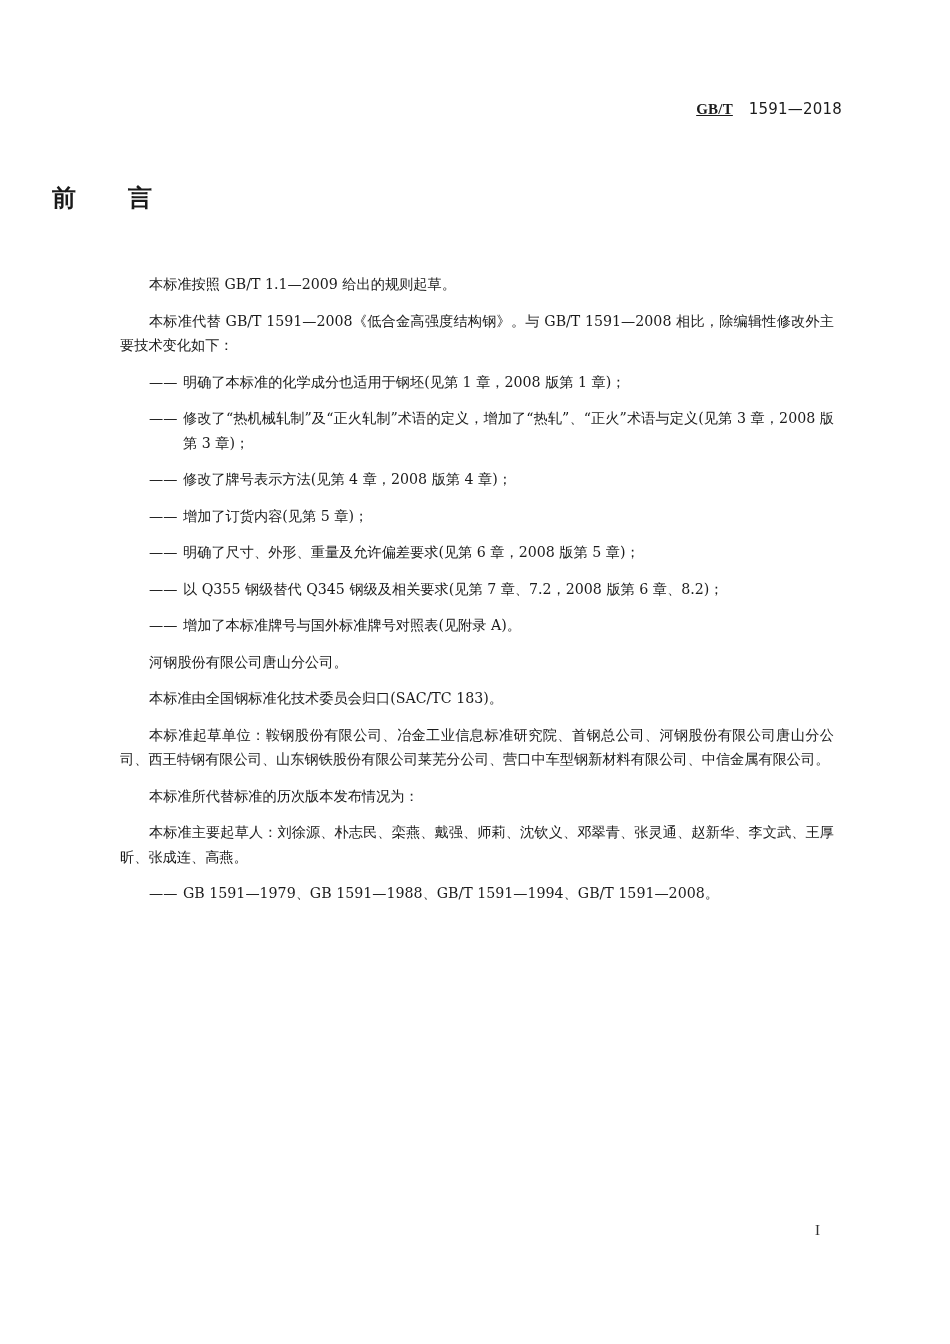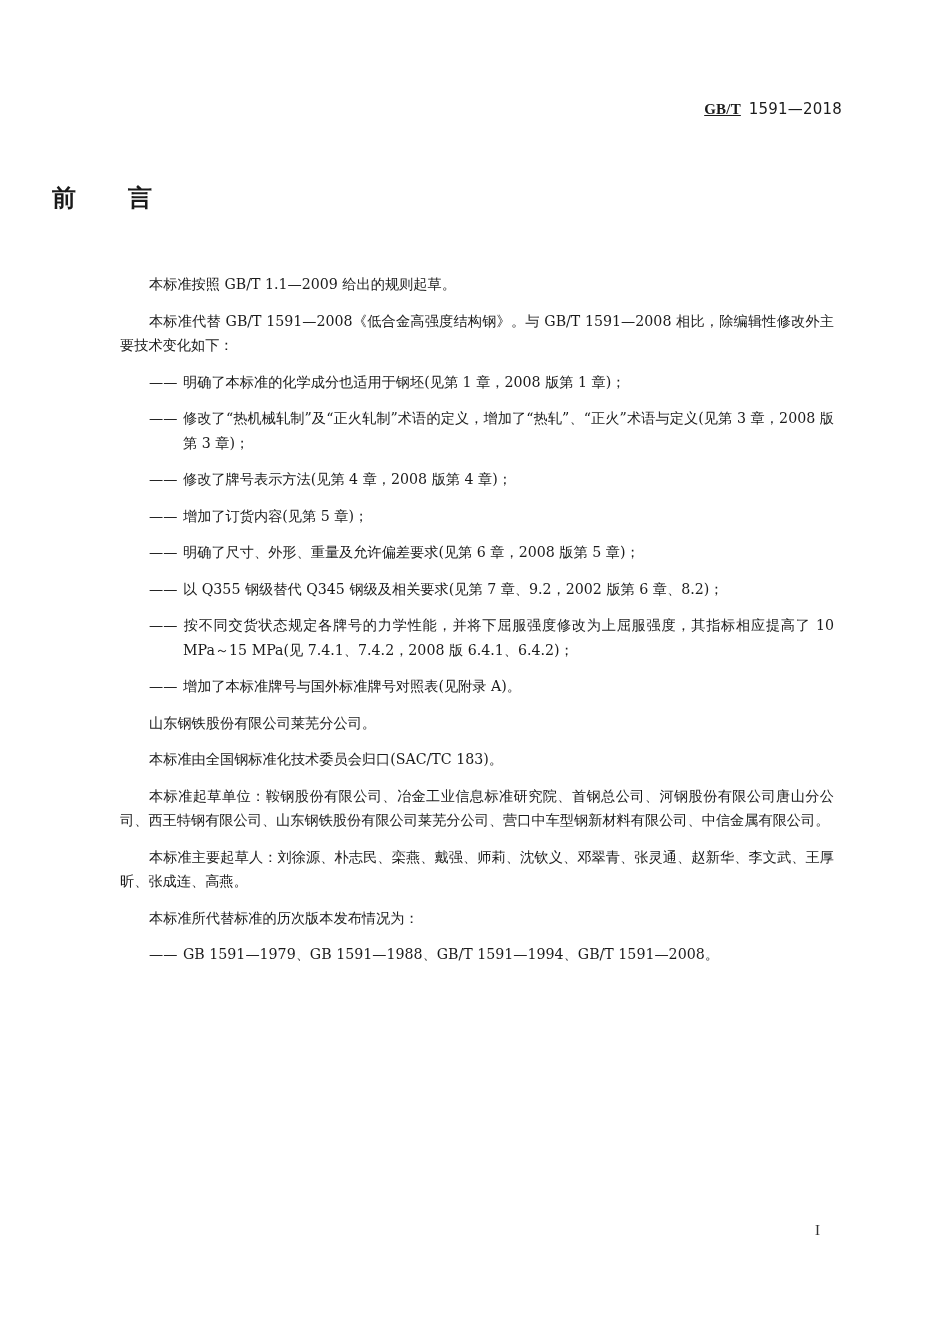--- a/index.html
+++ b/index.html
@@ -29,21 +29,21 @@
       letter-spacing: 0.2px;
       white-space: nowrap;
     }
     .std-code .gb {
       font-family: "Liberation Serif", "DejaVu Serif", serif;
       font-weight: bold;
       text-decoration: underline;
     }
     .std-code .num {
       font-family: "DejaVu Sans", "Liberation Sans", sans-serif;
-      margin-left: 8px;
+      margin-left: 16px;
     }
     .title {
       position: absolute;
       top: 182px;
       left: 0;
       width: 950px;
       text-align: left;
       font-family: "DejaVu Sans", "Liberation Sans", sans-serif;
       font-weight: bold;
       font-size: 24px;
@@ -96,27 +96,26 @@
 
   <div class="body">
     <p class="para">本标准按照 GB/T 1.1—2009 给出的规则起草。</p>
     <p class="para">本标准代替 GB/T 1591—2008《低合金高强度结构钢》。与 GB/T 1591—2008 相比，除编辑性修改外主要技术变化如下：</p>
 
     <p class="item"><span class="dash">——</span><span>明确了本标准的化学成分也适用于钢坯(见第 1 章，2008 版第 1 章)；</span></p>
     <p class="item"><span class="dash">——</span><span>修改了“热机械轧制”及“正火轧制”术语的定义，增加了“热轧”、“正火”术语与定义(见第 3 章，2008 版第 3 章)；</span></p>
     <p class="item"><span class="dash">——</span><span>修改了牌号表示方法(见第 4 章，2008 版第 4 章)；</span></p>
     <p class="item"><span class="dash">——</span><span>增加了订货内容(见第 5 章)；</span></p>
     <p class="item"><span class="dash">——</span><span>明确了尺寸、外形、重量及允许偏差要求(见第 6 章，2008 版第 5 章)；</span></p>
-    <p class="item"><span class="dash">——</span><span>以 Q355 钢级替代 Q345 钢级及相关要求(见第 7 章、9.2，2002 版第 6 章、8.2)；</span></p>
-    <p class="item"><span class="dash">——</span><span>按不同交货状态规定各牌号的力学性能，并将下屈服强度修改为上屈服强度，其指标相应提高了 10 MPa～15 MPa(见 7.4.1、7.4.2，2008 版 6.4.1、6.4.2)；</span></p>
+    <p class="item"><span class="dash">——</span><span>以 Q355 钢级替代 Q345 钢级及相关要求(见第 7 章、7.2，2008 版第 6 章、8.2)；</span></p>
     <p class="item"><span class="dash">——</span><span>增加了本标准牌号与国外标准牌号对照表(见附录 A)。</span></p>
 
-    <p class="para">山东钢铁股份有限公司莱芜分公司。</p>
+    <p class="para">河钢股份有限公司唐山分公司。</p>
     <p class="para">本标准由全国钢标准化技术委员会归口(SAC/TC 183)。</p>
     <p class="para">本标准起草单位：鞍钢股份有限公司、冶金工业信息标准研究院、首钢总公司、河钢股份有限公司唐山分公司、西王特钢有限公司、山东钢铁股份有限公司莱芜分公司、营口中车型钢新材料有限公司、中信金属有限公司。</p>
+    <p class="para">本标准所代替标准的历次版本发布情况为：</p>
     <p class="para">本标准主要起草人：刘徐源、朴志民、栾燕、戴强、师莉、沈钦义、邓翠青、张灵通、赵新华、李文武、王厚昕、张成连、高燕。</p>
-    <p class="para">本标准所代替标准的历次版本发布情况为：</p>
 
     <p class="item"><span class="dash">——</span><span>GB 1591—1979、GB 1591—1988、GB/T 1591—1994、GB/T 1591—2008。</span></p>
   </div>
 
   <div class="page-no">I</div>
 </div>
 
 </body></html>

